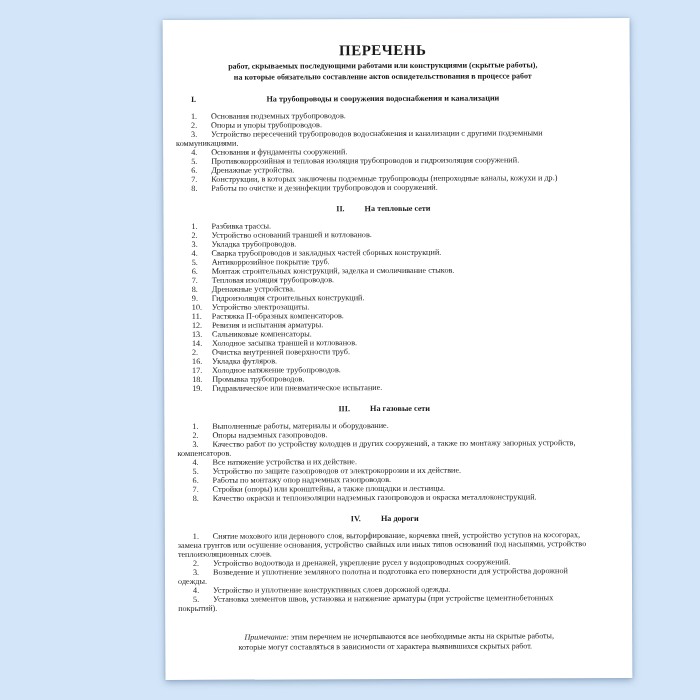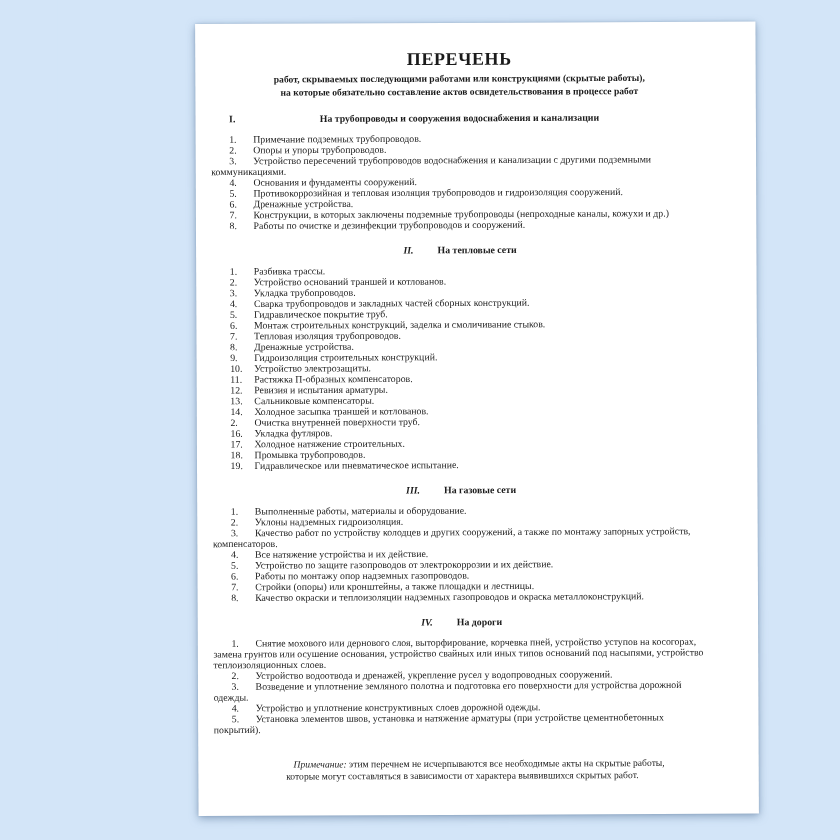--- a/index.html
+++ b/index.html
@@ -25,21 +25,21 @@
   }
   .doc-subtitle{
     text-align:center;font-weight:bold;font-size:8px;line-height:10.5px;
   }
   .doc-subtitle.first{margin-top:2px;}
   .sec-head{
     position:relative;text-align:center;font-weight:bold;
     font-size:8.2px;line-height:10px;margin-top:12px;
   }
   .sec-head .sec-num{font-weight:bold;}
-  .sec-head:not(.margin-num) .sec-num{margin-right:20px;font-style:italic;}
+  .sec-head:not(.margin-num) .sec-num{margin-right:20px;}
   .sec-head.margin-num .sec-num{position:absolute;left:15px;top:0;}
   ul.items{
     list-style:none;margin:7px 0 0 0;padding:0;
     font-size:8.2px;line-height:9px;
   }
   ul.items li{text-indent:15px;}
   ul.items li .num{display:inline-block;min-width:20px;text-indent:0;}
   .note{
     margin:20px auto 0 auto;width:352px;text-align:center;
     font-size:8px;line-height:10px;
@@ -51,59 +51,59 @@
 
 <div class="canvas">
   <div class="page">
     <div class="doc-title">ПЕРЕЧЕНЬ</div>
     <div class="doc-subtitle first">работ, скрываемых последующими работами или конструкциями (скрытые работы),</div>
     <div class="doc-subtitle">на которые обязательно составление актов освидетельствования в процессе работ</div>
     <div>
         <section>
           <div class="sec-head margin-num"><span class="sec-num">I.</span><span class="sec-title">На трубопроводы и сооружения водоснабжения и канализации</span></div>
           <ul class="items">
-            <li><span class="num">1.</span><span>Примечание подземных трубопроводов.</span></li>
+            <li><span class="num">1.</span><span>Основания подземных трубопроводов.</span></li>
             <li><span class="num">2.</span><span>Опоры и упоры трубопроводов.</span></li>
             <li><span class="num">3.</span><span>Устройство пересечений трубопроводов водоснабжения и канализации с другими подземными коммуникациями.</span></li>
             <li><span class="num">4.</span><span>Основания и фундаменты сооружений.</span></li>
             <li><span class="num">5.</span><span>Противокоррозийная и тепловая изоляция трубопроводов и гидроизоляция сооружений.</span></li>
             <li><span class="num">6.</span><span>Дренажные устройства.</span></li>
             <li><span class="num">7.</span><span>Конструкции, в которых заключены подземные трубопроводы (непроходные каналы, кожухи и др.)</span></li>
             <li><span class="num">8.</span><span>Работы по очистке и дезинфекции трубопроводов и сооружений.</span></li>
           </ul>
         </section>
         <section>
           <div class="sec-head"><span class="sec-num">II.</span><span class="sec-title">На тепловые сети</span></div>
           <ul class="items">
             <li><span class="num">1.</span><span>Разбивка трассы.</span></li>
             <li><span class="num">2.</span><span>Устройство оснований траншей и котлованов.</span></li>
             <li><span class="num">3.</span><span>Укладка трубопроводов.</span></li>
             <li><span class="num">4.</span><span>Сварка трубопроводов и закладных частей сборных конструкций.</span></li>
-            <li><span class="num">5.</span><span>Гидравлическое покрытие труб.</span></li>
+            <li><span class="num">5.</span><span>Антикоррозийное покрытие труб.</span></li>
             <li><span class="num">6.</span><span>Монтаж строительных конструкций, заделка и смоличивание стыков.</span></li>
             <li><span class="num">7.</span><span>Тепловая изоляция трубопроводов.</span></li>
             <li><span class="num">8.</span><span>Дренажные устройства.</span></li>
             <li><span class="num">9.</span><span>Гидроизоляция строительных конструкций.</span></li>
             <li><span class="num">10.</span><span>Устройство электрозащиты.</span></li>
             <li><span class="num">11.</span><span>Растяжка П-образных компенсаторов.</span></li>
             <li><span class="num">12.</span><span>Ревизия и испытания арматуры.</span></li>
             <li><span class="num">13.</span><span>Сальниковые компенсаторы.</span></li>
             <li><span class="num">14.</span><span>Холодное засыпка траншей и котлованов.</span></li>
             <li><span class="num">2.</span><span>Очистка внутренней поверхности труб.</span></li>
             <li><span class="num">16.</span><span>Укладка футляров.</span></li>
-            <li><span class="num">17.</span><span>Холодное натяжение строительных.</span></li>
+            <li><span class="num">17.</span><span>Холодное натяжение трубопроводов.</span></li>
             <li><span class="num">18.</span><span>Промывка трубопроводов.</span></li>
             <li><span class="num">19.</span><span>Гидравлическое или пневматическое испытание.</span></li>
           </ul>
         </section>
         <section>
           <div class="sec-head"><span class="sec-num">III.</span><span class="sec-title">На газовые сети</span></div>
           <ul class="items">
             <li><span class="num">1.</span><span>Выполненные работы, материалы и оборудование.</span></li>
-            <li><span class="num">2.</span><span>Уклоны надземных гидроизоляция.</span></li>
+            <li><span class="num">2.</span><span>Опоры надземных газопроводов.</span></li>
             <li><span class="num">3.</span><span>Качество работ по устройству колодцев и других сооружений, а также по монтажу запорных устройств, компенсаторов.</span></li>
             <li><span class="num">4.</span><span>Все натяжение устройства и их действие.</span></li>
             <li><span class="num">5.</span><span>Устройство по защите газопроводов от электрокоррозии и их действие.</span></li>
             <li><span class="num">6.</span><span>Работы по монтажу опор надземных газопроводов.</span></li>
             <li><span class="num">7.</span><span>Стройки (опоры) или кронштейны, а также площадки и лестницы.</span></li>
             <li><span class="num">8.</span><span>Качество окраски и теплоизоляции надземных газопроводов и окраска металлоконструкций.</span></li>
           </ul>
         </section>
         <section>
           <div class="sec-head"><span class="sec-num">IV.</span><span class="sec-title">На дороги</span></div>

